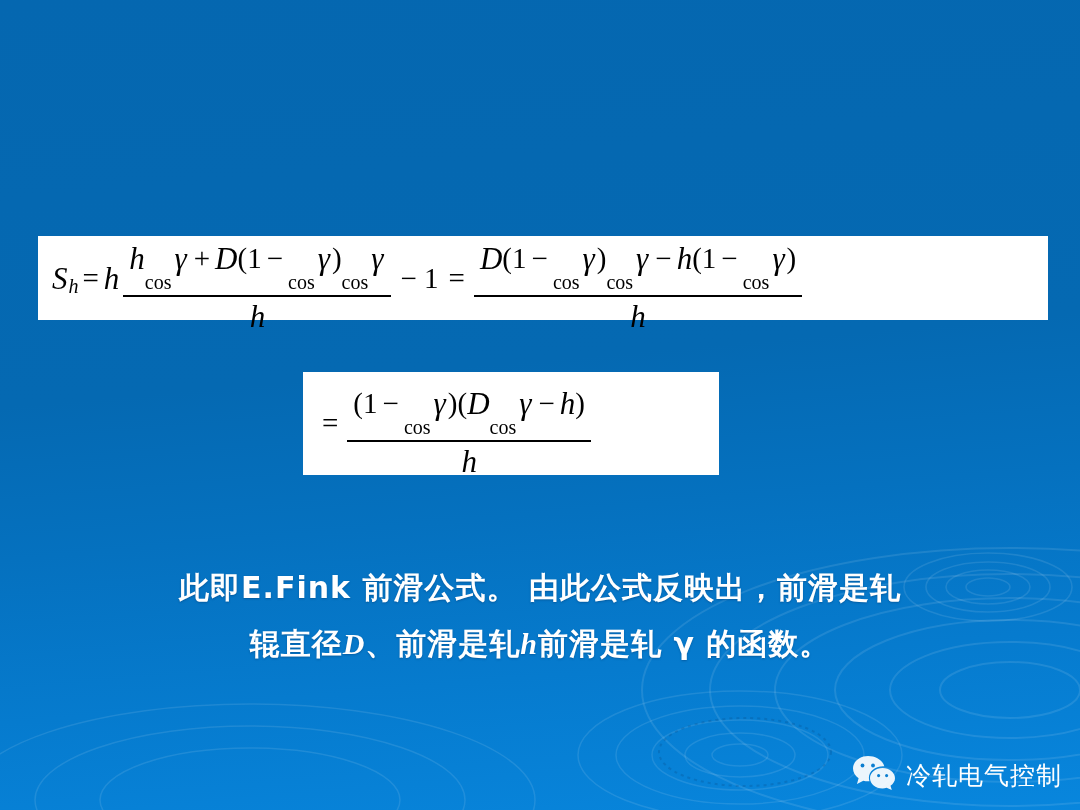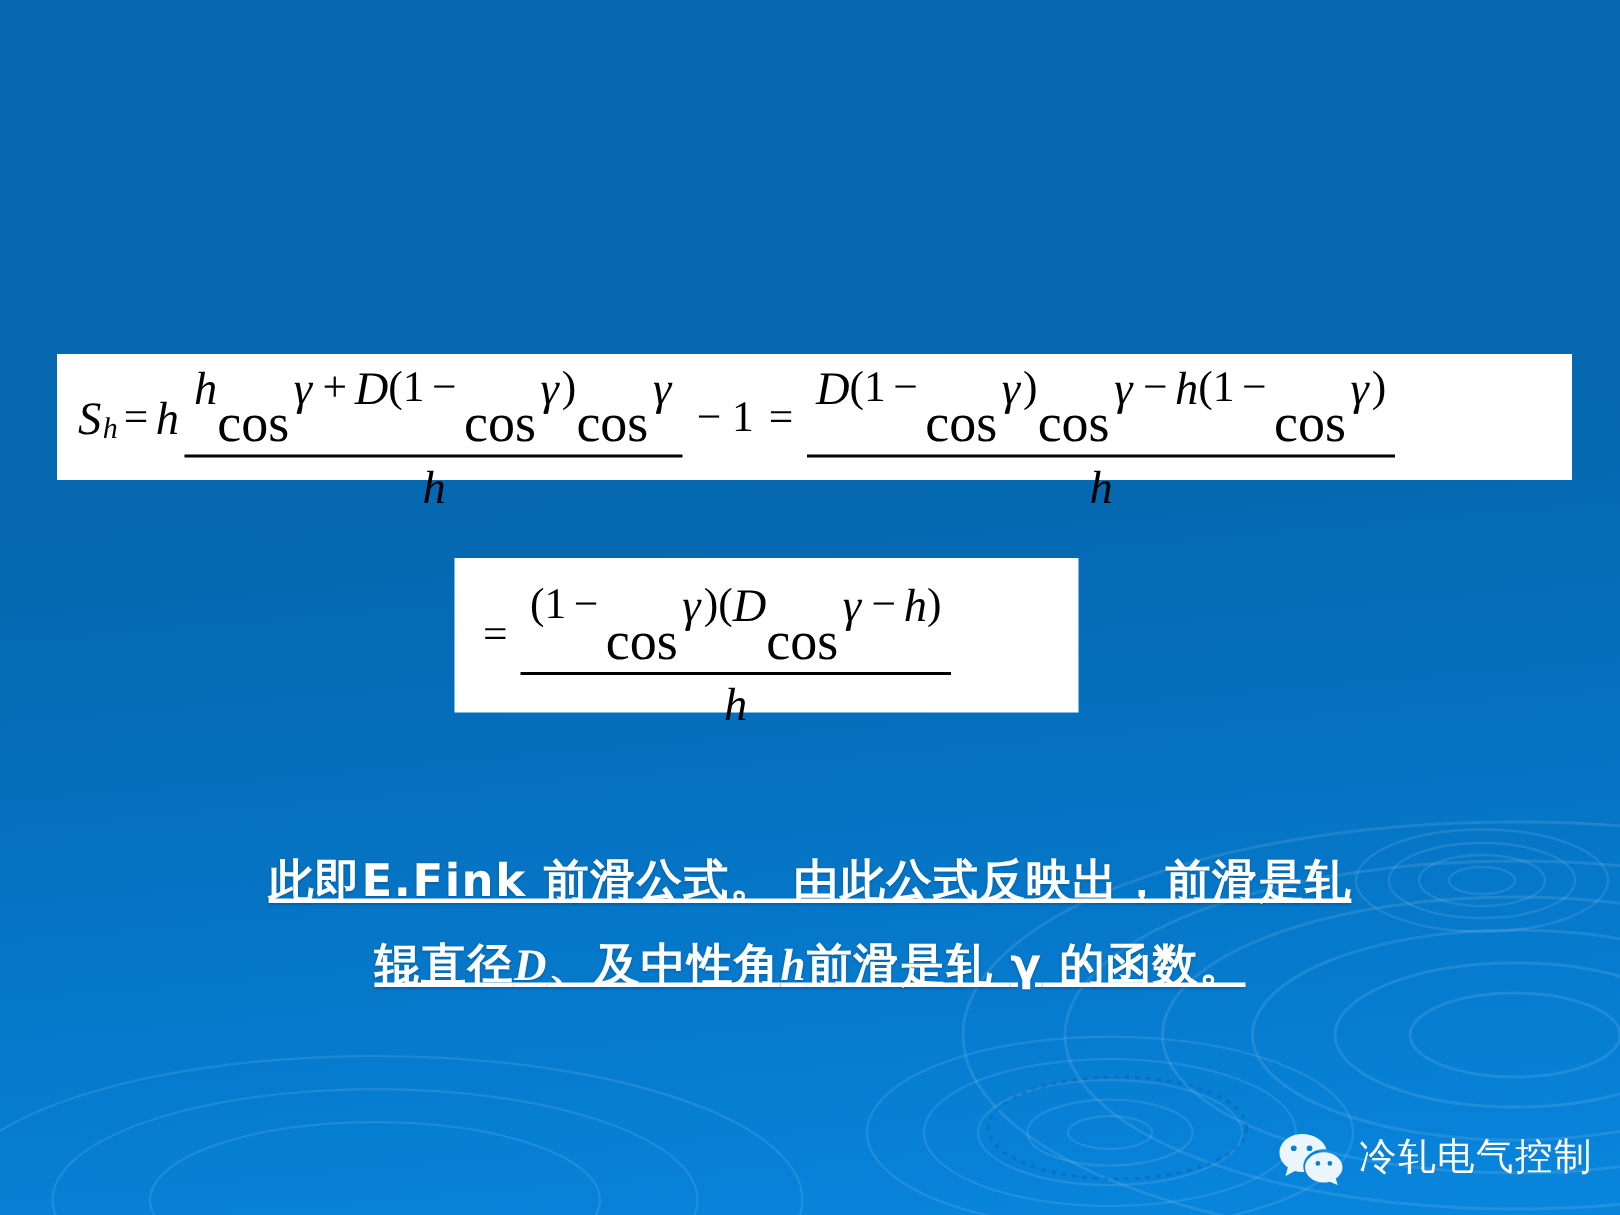--- a/index.html
+++ b/index.html
@@ -65,21 +65,21 @@
     padding: 0 5px;
     line-height: 1;
   }
   .mn {
     font-style: normal;
     font-size: 29px;
     line-height: 1;
   }
   .mfunc {
     font-style: normal;
-    font-size: 36px;
+    font-size: 20px;
     line-height: 1;
     padding-right: 1px;
     margin-top: 47px;
   }
   .gamma {
     font-style: italic;
     font-size: 31px;
     line-height: 1;
     padding: 0 2px;
   }
@@ -127,37 +127,36 @@
     top: 560px;
     width: 1080px;
     text-align: center;
     color: #ffffff;
     font-family: "DejaVu Sans", "Liberation Sans", sans-serif;
     font-weight: bold;
     font-size: 30px;
     line-height: 56px;
     letter-spacing: 1px;
     text-shadow: 0 1px 2px rgba(0,40,90,0.35);
-    text-decoration: underline;
   }
   #caption .cap-line {
     display: block;
   }
   #caption .mathvar {
     font-family: "Liberation Serif", serif;
     font-style: italic;
   }
 
   
   #watermark {
     position: absolute;
     right: 18px;
     bottom: 18px;
     display: flex;
-    align-items: flex-start;
+    align-items: flex-end;
     gap: 10px;
   }
   #watermark .wm-text {
     color: #ffffff;
     font-family: "DejaVu Sans", "Liberation Sans", sans-serif;
     font-size: 25px;
     letter-spacing: 1px;
   }
 </style>
 </head>
@@ -284,21 +283,21 @@
         <span class="bar"></span>
         <span class="den">
           <span class="mi">h</span>
         </span>
       </span>
     </div>
   </div>
 
   <div id="caption">
     <span class="cap-line">此即E.Fink 前滑公式。 由此公式反映出，前滑是轧</span>
-    <span class="cap-line"><span>辊直径</span><span class="mathvar">D</span><span>、及中性角</span><span class="mathvar">h</span><span>前滑是轧 </span><span>γ</span><span> 的函数。</span></span>
+    <span class="cap-line"><span>辊直径</span><span class="mathvar">D</span><span>、前滑是轧</span><span class="mathvar">h</span><span>前滑是轧 </span><span>γ</span><span> 的函数。</span></span>
   </div>
 
   <div id="watermark">
     <svg width="44" height="38" viewBox="0 0 44 38">
 
       <path d="M16 2C7.7 2 1 7.6 1 14.5c0 3.9 2.2 7.4 5.6 9.7L5 30l6.3-3.3c1.5.4 3.1.6 4.7.6.5 0 1 0 1.5-.1-.4-1.1-.6-2.2-.6-3.4 0-6.4 6.2-11.6 13.9-11.6.5 0 1 0 1.5.1C30.8 6.5 24.1 2 16 2z" fill="#ffffff" fill-opacity="0.92"></path>
       <circle cx="10.5" cy="11.5" r="1.9" fill="#0b7ed0"></circle>
       <circle cx="21.0" cy="11.5" r="1.9" fill="#0b7ed0"></circle>
 
       <path d="M43 24.2c0-5.6-5.6-10.1-12.5-10.1S18 18.6 18 24.2c0 5.6 5.6 10.2 12.5 10.2 1.4 0 2.8-.2 4.1-.6L39.8 36l-1.3-4.3c2.8-1.9 4.5-4.6 4.5-7.5z" fill="#ffffff" fill-opacity="0.92"></path>

